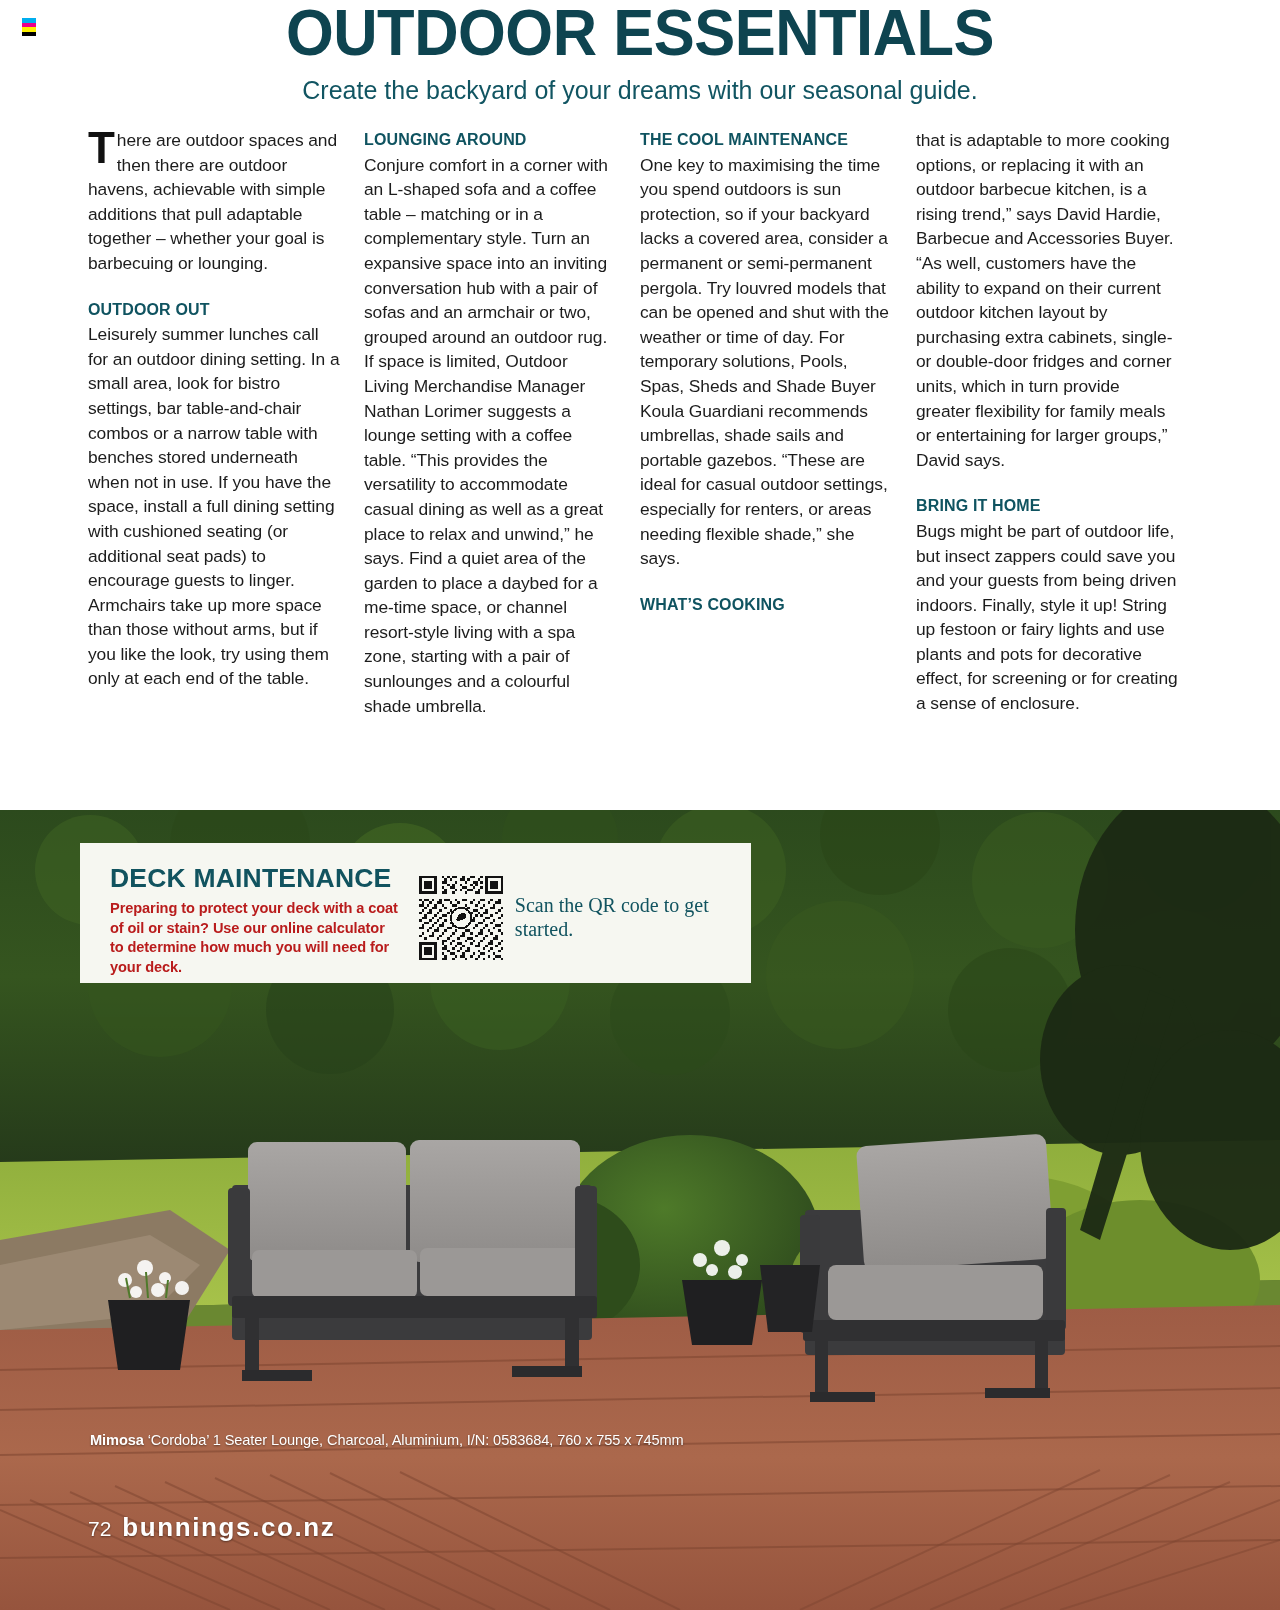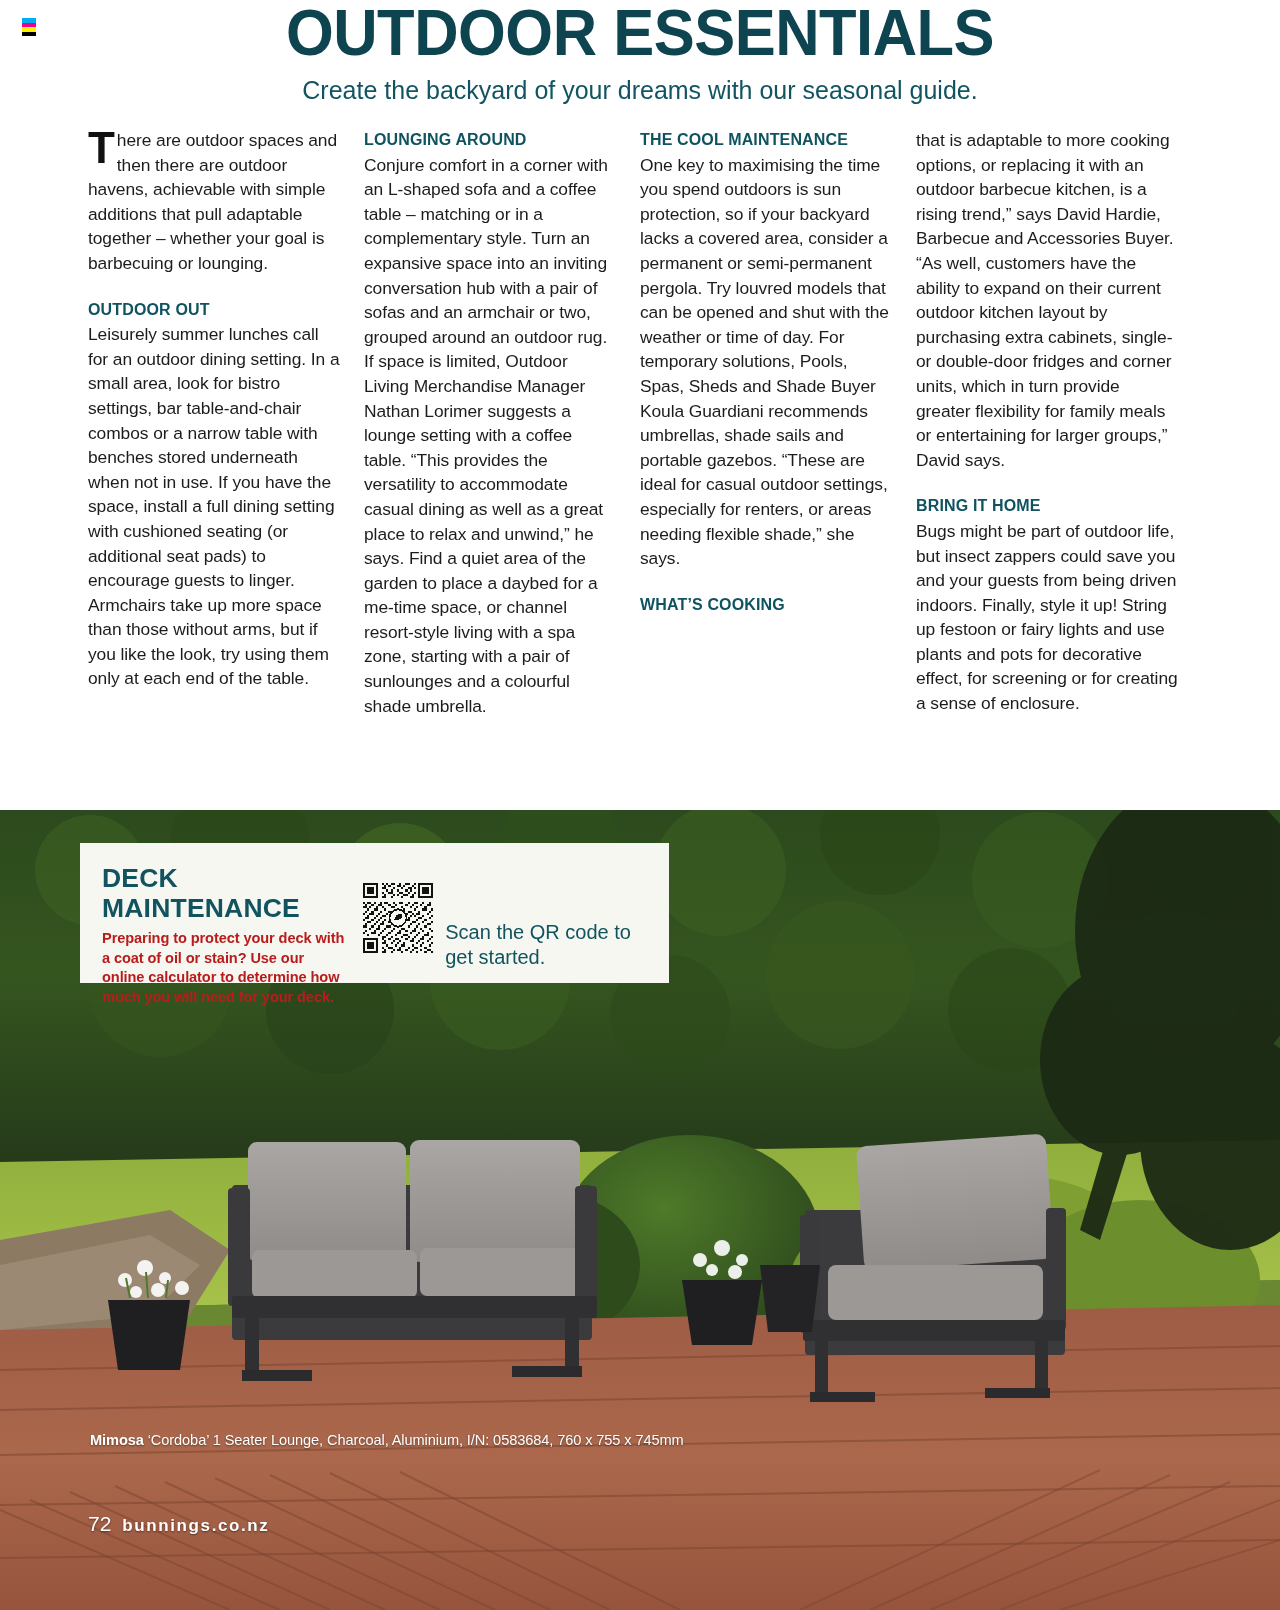--- a/index.html
+++ b/index.html
@@ -87,42 +87,42 @@
     width: 1280px; height: 800px;
     overflow: hidden;
     background: #3d5a28;
   }
   .photo svg { display: block; }
 
   
   .deck-card {
     position: absolute;
     left: 80px; top: 843px;
-    width: 589px; height: 140px;
+    width: 671px; height: 140px;
     background: #f6f7f1;
-    padding: 20px 24px 14px 22px;
+    padding: 20px 24px 14px 30px;
     display: flex;
   }
   .deck-left { width: 350px; }
   .deck-title {
     font-size: 26.5px;
     font-weight: 700;
     color: #11535f;
     letter-spacing: 0.2px;
     line-height: 30px;
   }
   .deck-body {
     margin-top: 6px;
     font-size: 14.6px;
     line-height: 19.6px;
     font-weight: 700;
     color: #b91c1c;
     letter-spacing: -0.1px;
   }
-  .qr-block { display: flex; align-items: flex-end; margin-left: 18px; }
+  .qr-block { display: flex; align-items: center; margin-left: 18px; font-family: Liberation Serif, serif; }
   .qr { width: 102px; height: 102px; margin-top: 4px; }
   .scan-text {
     margin-left: 12px;
     margin-top: 2px;
     font-size: 20px;
     line-height: 24.5px;
     color: #11535f;
     font-weight: 400;
   }
 
@@ -141,21 +141,21 @@
 
   
   .footer {
     position: absolute;
     left: 88px; top: 1512px;
     display: flex; align-items: baseline; gap: 11px;
     color: #fff;
     text-shadow: 0 1px 2px rgba(0,0,0,.45);
   }
   .pageno { font-size: 21px; font-weight: 400; }
-  .site { font-size: 17px; font-weight: 700; letter-spacing: 1.6px; }
+  .site { font-size: 26px; font-weight: 700; letter-spacing: 1.6px; }
 </style>
 </head>
 <body>
 
 <div class="page">
 
   <div class="reg-marks">
     <i style="background:#00aeef"></i>
     <i style="background:#ec008c"></i>
     <i style="background:#fff200"></i>

